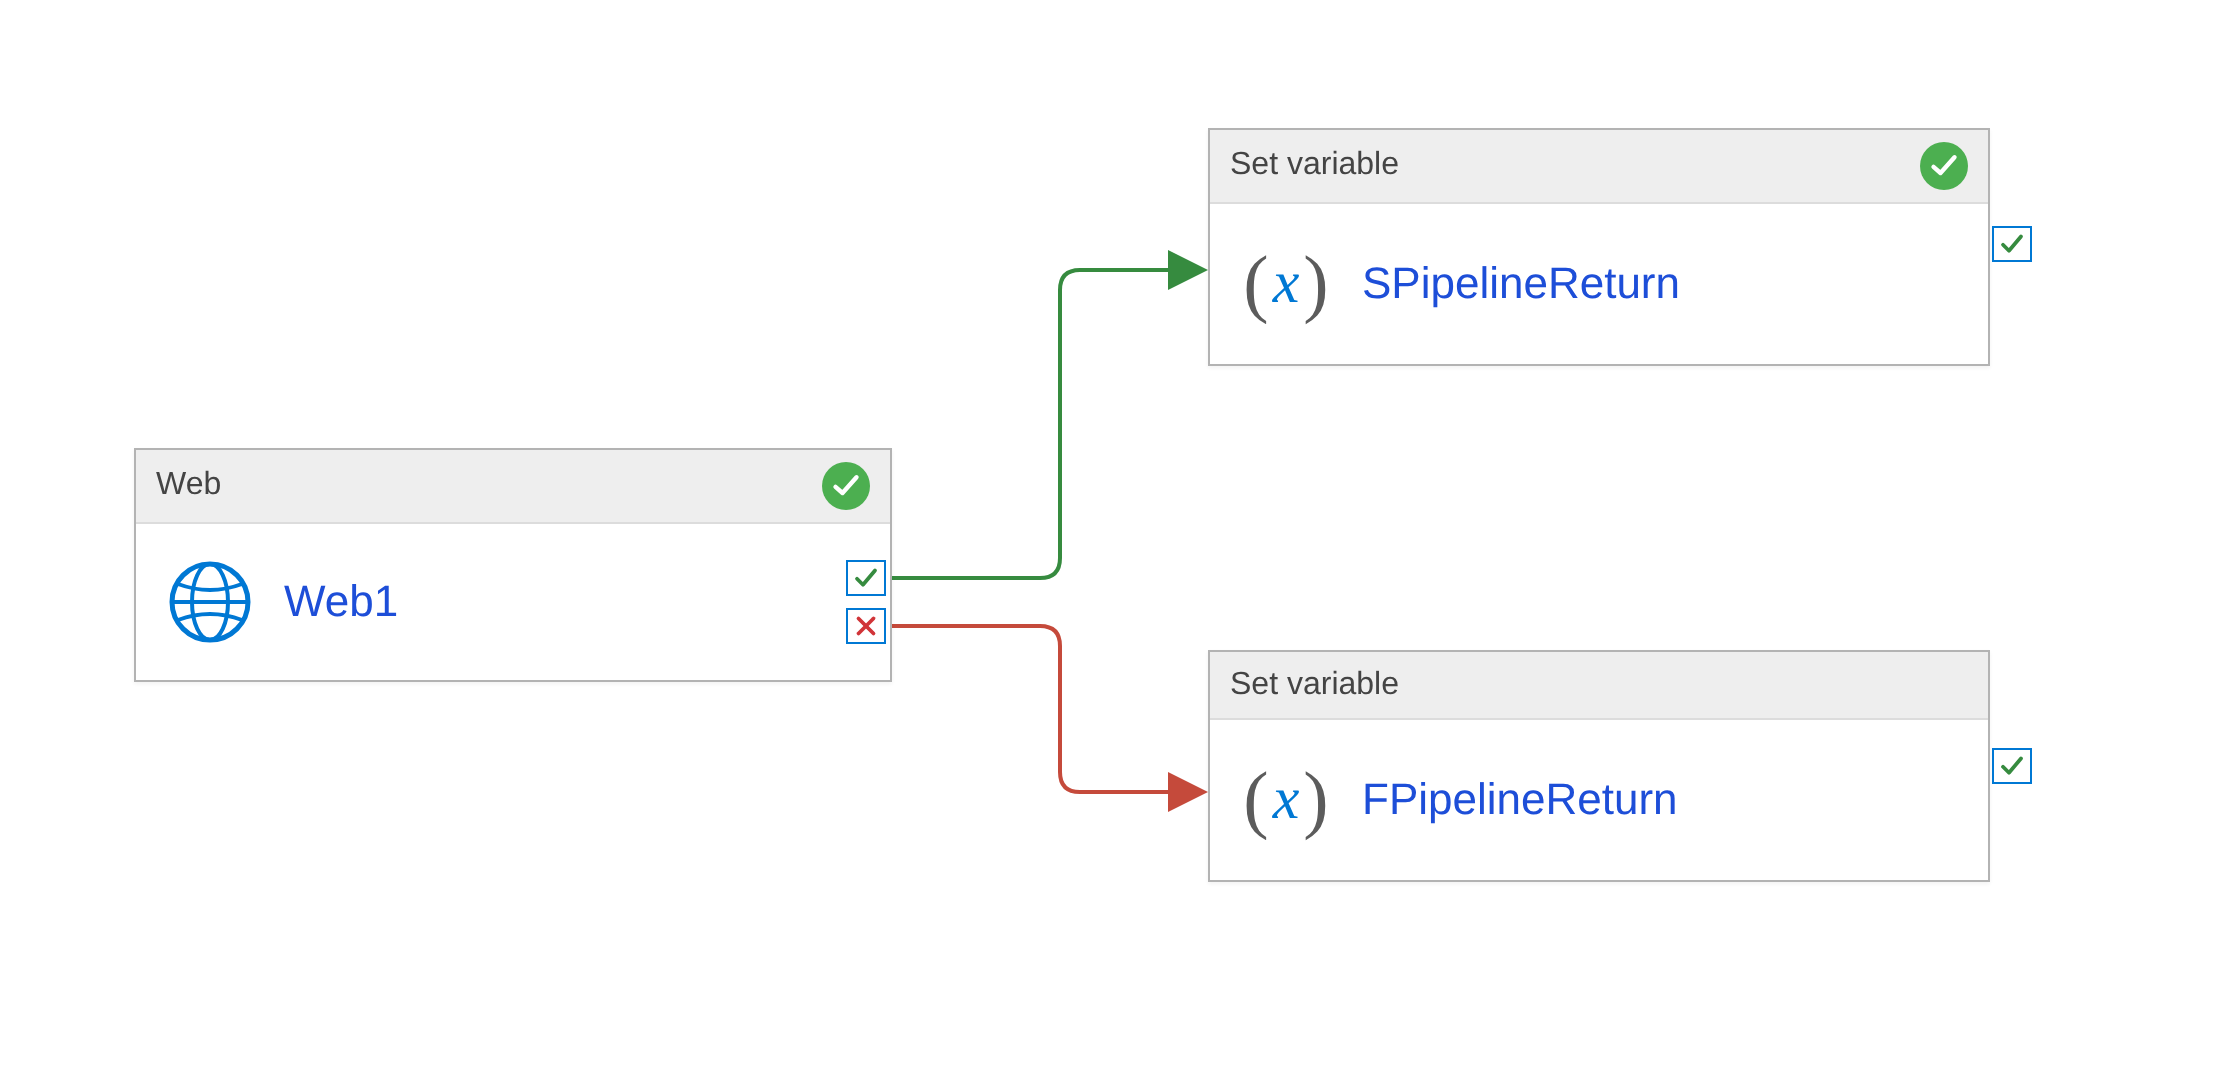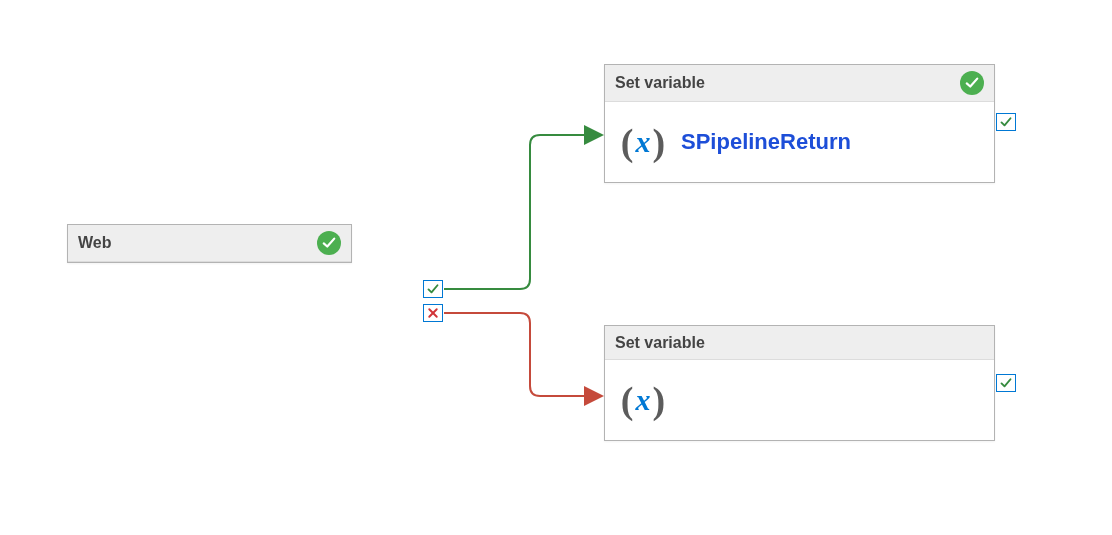--- a/index.html
+++ b/index.html
@@ -18,21 +18,20 @@
     .canvas {
       position: relative;
       width: 100%;
       height: 100%;
     }
     .activity-box {
       position: absolute;
       border: 1px solid #b3b3b3;
       background: #ffffff;
       box-shadow: 0 1px 2px rgba(0,0,0,0.05);
-      font-weight: bold;
     }
     .activity-header {
       background: #eeeeee;
       padding: 6px 10px;
       font-size: 16px;
       color: #444;
       display: flex;
       align-items: center;
       justify-content: space-between;
       min-height: 34px;
@@ -105,21 +104,21 @@
       height: 12px;
     }
     .connector-line {
       position: absolute;
       pointer-events: none;
     }
     
     .box-web {
       left: 67px;
       top: 224px;
-      width: 285px;
+      width: 379px;
     }
     .box-svar1 {
       left: 604px;
       top: 64px;
       width: 391px;
     }
     .box-svar2 {
       left: 604px;
       top: 325px;
       width: 391px;
@@ -163,20 +162,32 @@
 
   <div class="activity-box box-web">
     <div class="activity-header">
       <span>Web</span>
       <span class="status-circle status-success">
         <svg viewBox="0 0 16 16">
             <path d="M2 8.5 L6 12 L14 3" stroke="#fff" stroke-width="2.5" fill="none" stroke-linecap="round" stroke-linejoin="round"></path>
           </svg>
       </span>
     </div>
+    <div class="activity-body">
+      <span class="globe-icon">
+        <svg viewBox="0 0 42 42">
+          <circle cx="21" cy="21" r="19" fill="none" stroke="#0078d4" stroke-width="2.5"></circle>
+          <ellipse cx="21" cy="21" rx="9" ry="19" fill="none" stroke="#0078d4" stroke-width="2"></ellipse>
+          <line x1="2" y1="21" x2="40" y2="21" stroke="#0078d4" stroke-width="2"></line>
+          <path d="M 5 12 Q 21 18 37 12" fill="none" stroke="#0078d4" stroke-width="2"></path>
+          <path d="M 5 30 Q 21 24 37 30" fill="none" stroke="#0078d4" stroke-width="2"></path>
+        </svg>
+      </span>
+      <span class="activity-name">Web1</span>
+    </div>
   </div>
 
   <div class="activity-box box-svar1">
     <div class="activity-header">
       <span>Set variable</span>
       <span class="status-circle status-success">
         <svg viewBox="0 0 16 16">
             <path d="M2 8.5 L6 12 L14 3" stroke="#fff" stroke-width="2.5" fill="none" stroke-linecap="round" stroke-linejoin="round"></path>
           </svg>
       </span>
@@ -194,20 +205,21 @@
   <div class="activity-box box-svar2">
     <div class="activity-header">
       <span>Set variable</span>
     </div>
     <div class="activity-body">
       <span class="variable-icon">
         <span class="variable-paren">(</span>
           <span class="variable-x">x</span>
           <span class="variable-paren">)</span>
       </span>
+      <span class="activity-name">FPipelineReturn</span>
     </div>
   </div>
 
   <div class="port port-web-success">
     <svg viewBox="0 0 16 16">
         <path d="M2 8.5 L6 12.5 L14 3" stroke="#368b3f" stroke-width="2.5" fill="none" stroke-linecap="round" stroke-linejoin="round"></path>
       </svg>
   </div>
   <div class="port port-web-failure">
     <svg viewBox="0 0 16 16">

